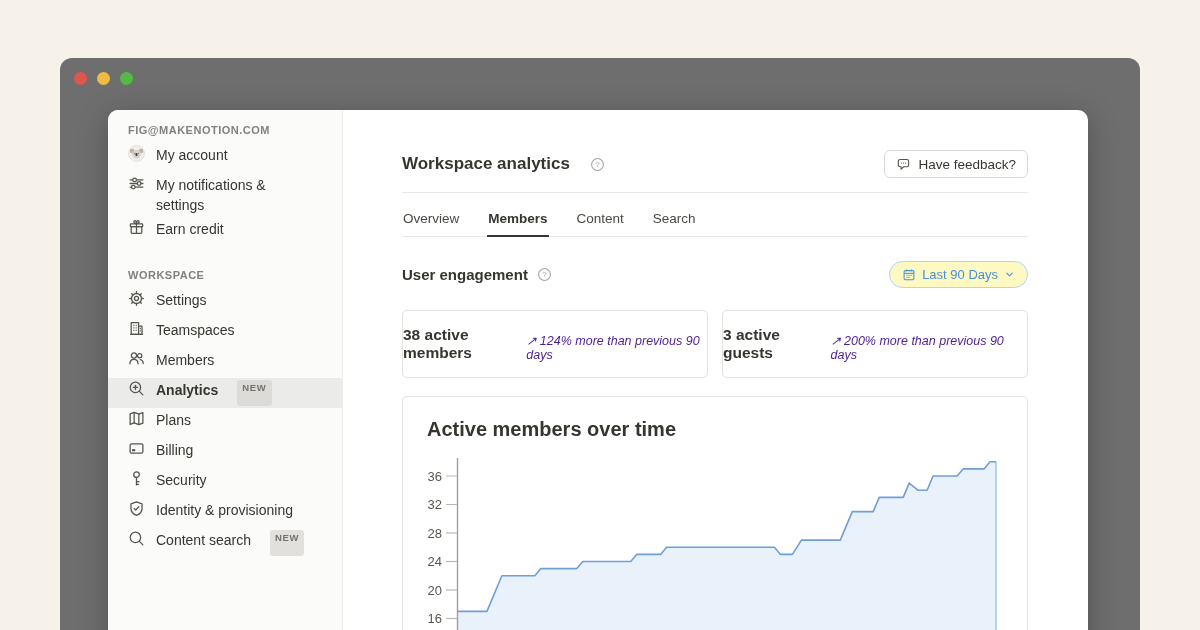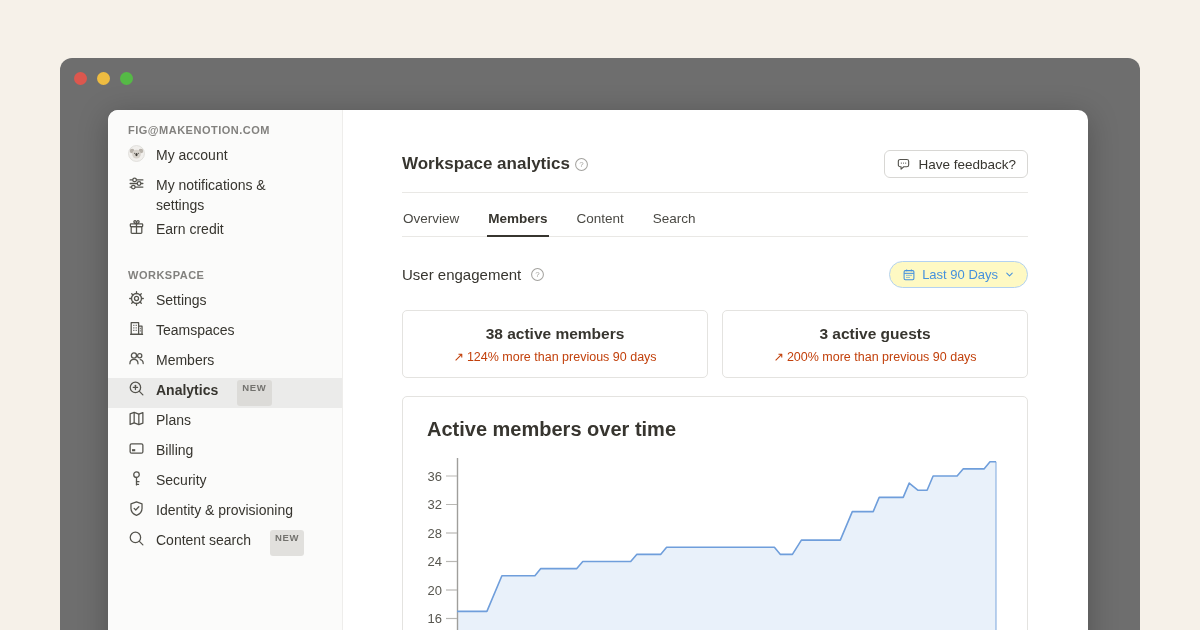--- a/index.html
+++ b/index.html
@@ -45,21 +45,21 @@
   .srow.selected .slabel { font-weight:700; }
   .badge {
     font-size:9.5px; font-weight:600; letter-spacing:.7px; color:#73726e;
     background:#e1e0dd; border-radius:3px; padding:2.5px 5px; margin-left:8px; line-height:1;
   }
   .srow.selected .badge { background:#dcdbd8; }
 
   
   .main { flex:1; padding:40px 60px 0 59px; min-width:0; }
   .header-row { display:flex; align-items:center; justify-content:space-between; }
-  .title-wrap { display:flex; align-items:center; gap:4px; }
+  .title-wrap { display:flex; align-items:center; gap:20px; }
   h1.page-title { font-size:17px; font-weight:700; color:#37352f; }
   .help-icon { width:15px; height:15px; color:#a3a29e; display:inline-flex; }
   .help-icon svg { width:15px; height:15px; }
   .feedback-btn {
     display:flex; align-items:center; gap:7px; height:28px; padding:0 11px;
     background:#fff; border:1px solid #d8d7d4; border-radius:6px;
     font-size:13.5px; color:#37352f; font-family:inherit; cursor:pointer;
   }
   .feedback-btn svg { width:15px; height:15px; color:#55544e; }
 
@@ -67,35 +67,35 @@
 
   .tabs { display:flex; gap:27px; border-bottom:1px solid #e9e8e5; margin-top:11px; }
   .tab { font-size:13.5px; color:#4a4944; padding:7px 1px 10px; position:relative; cursor:pointer; }
   .tab.selected { color:#37352f; font-weight:600; }
   .tab.selected::after {
     content:''; position:absolute; left:0; right:0; bottom:-1px; height:2px; background:#37352f;
   }
 
   .engage-row { display:flex; align-items:center; justify-content:space-between; margin-top:24px; }
   .engage-title-wrap { display:flex; align-items:center; gap:9px; }
-  .engage-title { font-size:15px; font-weight:400; }
+  .engage-title { font-size:15px; font-weight:700; }
   .range-pill {
     display:flex; align-items:center; gap:6px; height:27px; padding:0 12px;
     border:1px solid #b3d2f1; border-radius:14px; background:#fef9c3;
     color:#4591dd; font-size:13px; font-family:inherit; cursor:pointer;
   }
   .range-pill svg { width:14px; height:14px; }
 
   .cards { display:flex; gap:14px; margin-top:22px; }
   .stat-card {
     flex:1; height:68px; border:1px solid #e4e3e0; border-radius:5px;
-    display:flex; flex-direction:column; align-items:center; justify-content:center; background:#fff;
+    display:flex; flex-direction:row; align-items:center; justify-content:center; background:#fff;
   }
   .stat-value { font-size:15.5px; font-weight:700; color:#37352f; }
-  .stat-delta { font-size:12.5px; color:#c2410c; margin-top:6px; }
+  .stat-delta { font-size:12.5px; color:#4c1d95; margin-top:6px;font-style:italic; }
   .stat-delta .arrow { margin-right:3px; }
 
   .chart-card {
     margin-top:18px; border:1px solid #e4e3e0; border-radius:5px; background:#fff;
     height:330px; overflow:hidden;
   }
   .chart-title { font-size:20px; font-weight:700; margin:21px 0 0 24px; color:#37352f; }
   #chart-svg { display:block; margin-top:9px; }
   #chart-svg text.tick { font-family:"Liberation Sans", sans-serif; font-size:13px; fill:#57564f; }
 </style>

